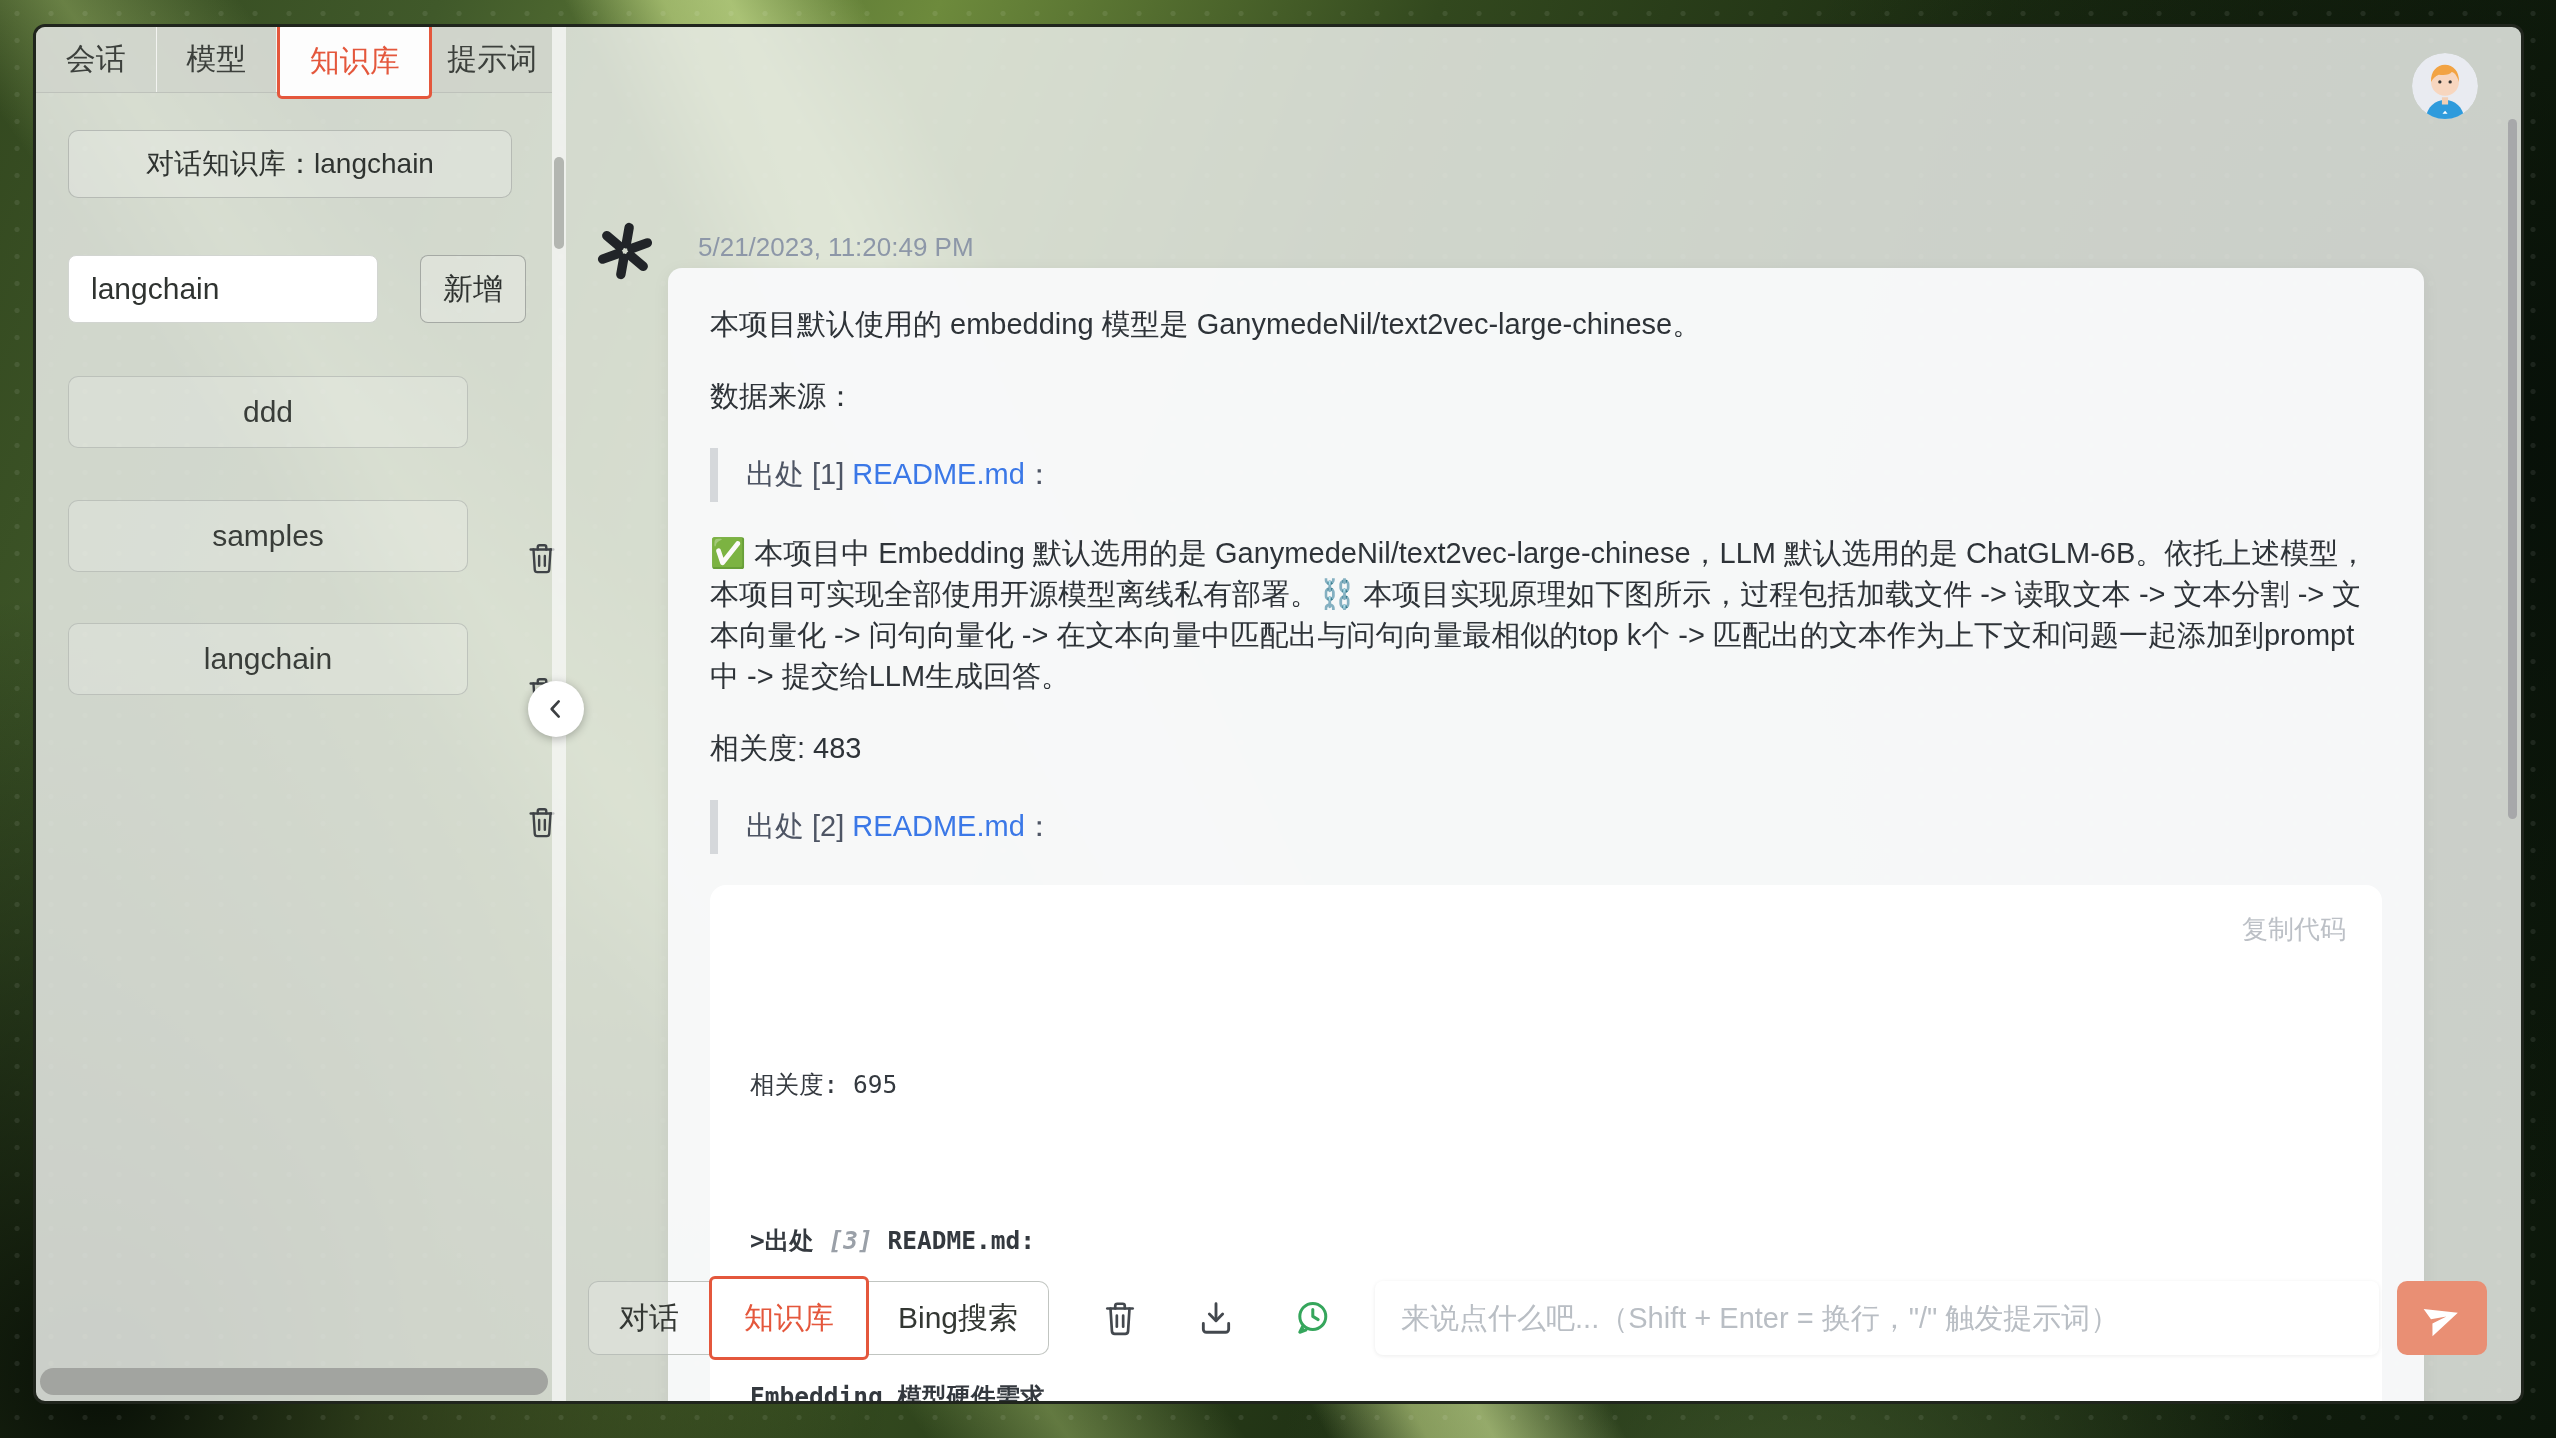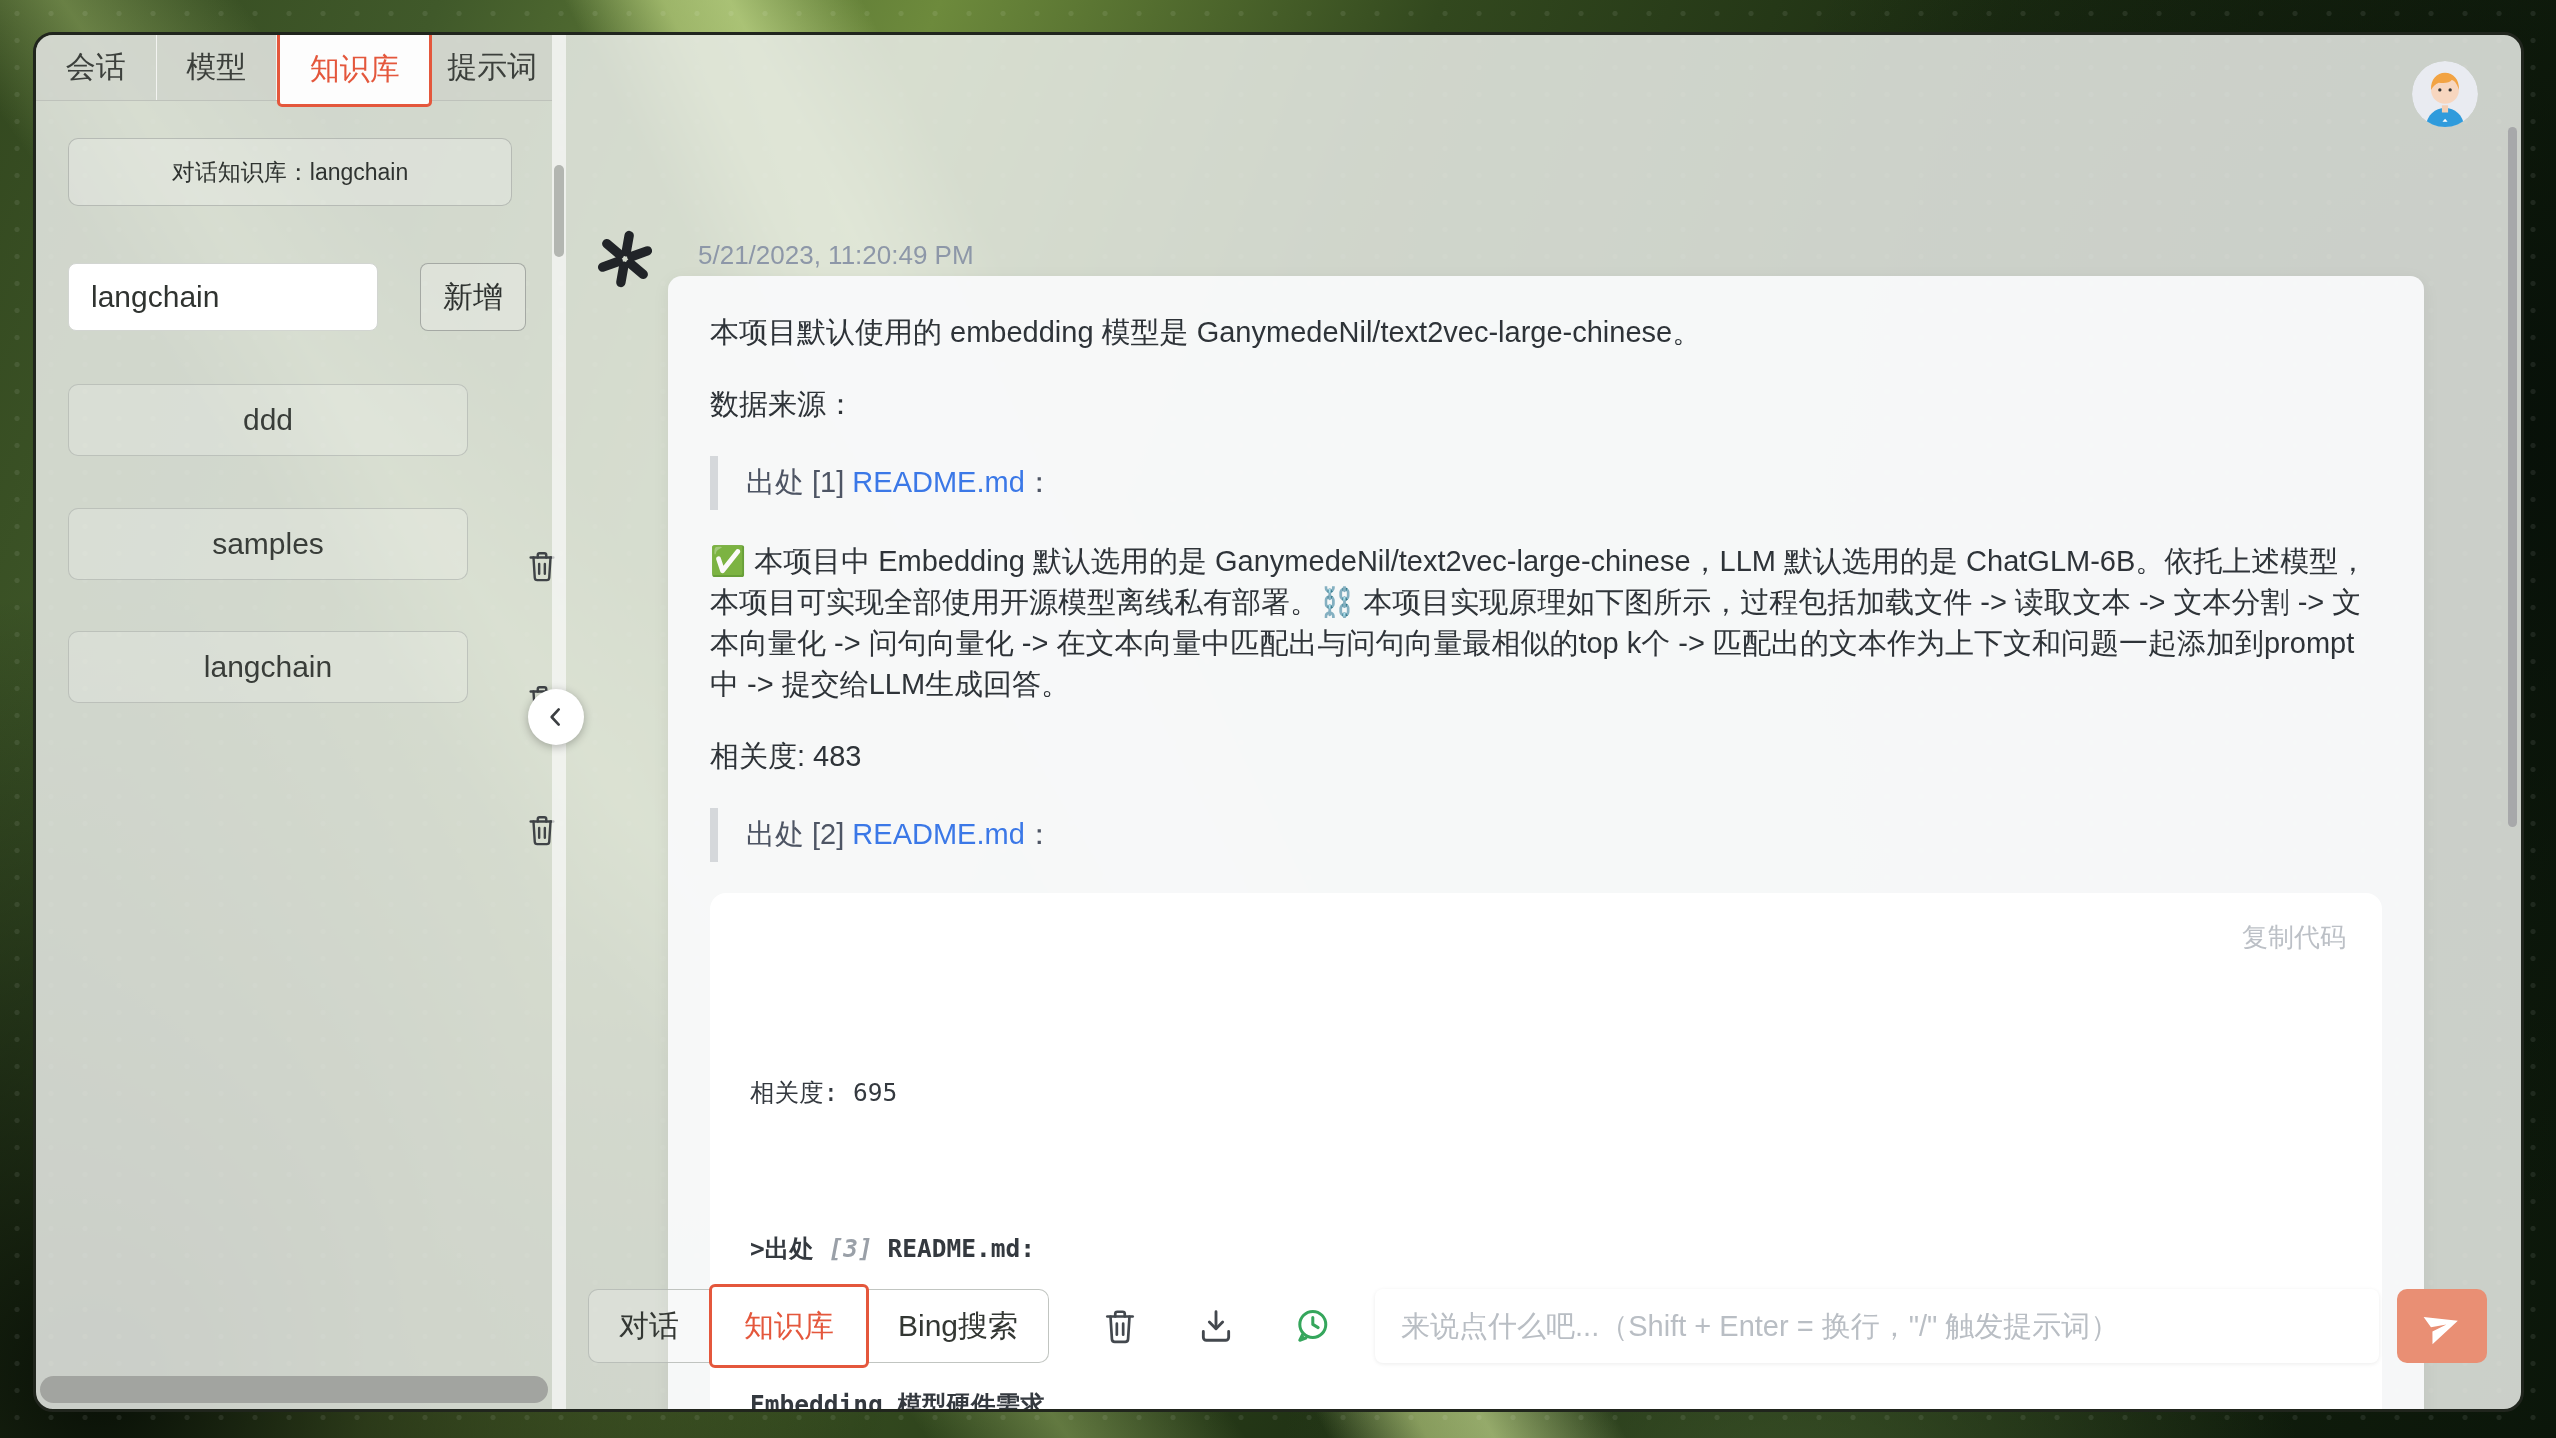--- a/index.html
+++ b/index.html
@@ -20,40 +20,40 @@
       linear-gradient(112deg, #33481f 0%, #40592a 14%, #6d8a3c 30%, #32481e 46%, #1c2d12 64%, #13210d 82%, #0b160a 100%);
   }
   
   body::before{
     content:""; position:absolute; inset:0; pointer-events:none;
     background-image: radial-gradient(circle, rgba(255,255,255,0.16) 0 2.2px, rgba(255,255,255,0) 3px);
     background-size: 34px 27px; opacity:.5;
   }
 
   .window{
-    position:absolute; left:33px; top:32px; width:2491px; height:1380px;
+    position:absolute; left:33px; top:24px; width:2491px; height:1380px;
     background: rgba(230,233,228,0.88);
-    border: 3px solid #20251d; border-radius:20px;
+    border: 3px solid #20251d; border-radius:12px;
     display:flex; overflow:hidden;
   }
 
   
   .sidebar{ position:relative; width:530px; flex:0 0 530px; height:100%; }
   .tabs{ position:absolute; left:0; top:0; width:516px; height:66px; display:flex;
          background:rgba(205,209,203,0.55); border-bottom:1px solid rgba(185,189,183,0.8); }
   .tab{ flex:1 1 0; display:flex; align-items:center; justify-content:center;
         font-size:30px; color:#3c403c; border-right:1px solid rgba(246,247,245,0.9); cursor:default; }
   .tab:last-child{ border-right:none; }
   .tab.active{
     flex:1.25 1 0; background:#fdfdfd; border:3px solid #e4573c; border-radius:5px;
     color:#e4573c; height:76px; margin-top:-4px; z-index:2;
   }
   .kb-title{ position:absolute; left:32px; top:103px; width:444px; height:68px;
     border:1.5px solid rgba(165,169,165,0.7); border-radius:10px; background:rgba(255,255,255,0.22);
-    display:flex; align-items:center; justify-content:center; font-size:23px; color:#2f3330; }
+    display:flex; align-items:center; justify-content:center; font-size:28px; color:#2f3330; }
   .kb-input{ position:absolute; left:32px; top:228px; width:310px; height:68px;
     background:#fff; border:1px solid #d2d5d1; border-radius:8px; padding:0 22px;
     font-size:30px; color:#2f3330; font-family:inherit; }
   .kb-add{ position:absolute; left:384px; top:228px; width:106px; height:68px;
     border:1.5px solid rgba(150,154,150,0.8); border-radius:8px; background:rgba(255,255,255,0.25);
     display:flex; align-items:center; justify-content:center; font-size:30px; color:#2f3330; }
   .kb-item{ position:absolute; left:32px; width:400px; height:72px;
     border:1.5px solid rgba(172,176,172,0.65); border-radius:10px; background:rgba(255,255,255,0.18);
     display:flex; align-items:center; justify-content:center; font-size:30px; color:#393d39; }
   .side-trash{ position:absolute; left:489px; width:34px; height:34px; color:#3f4347; }

